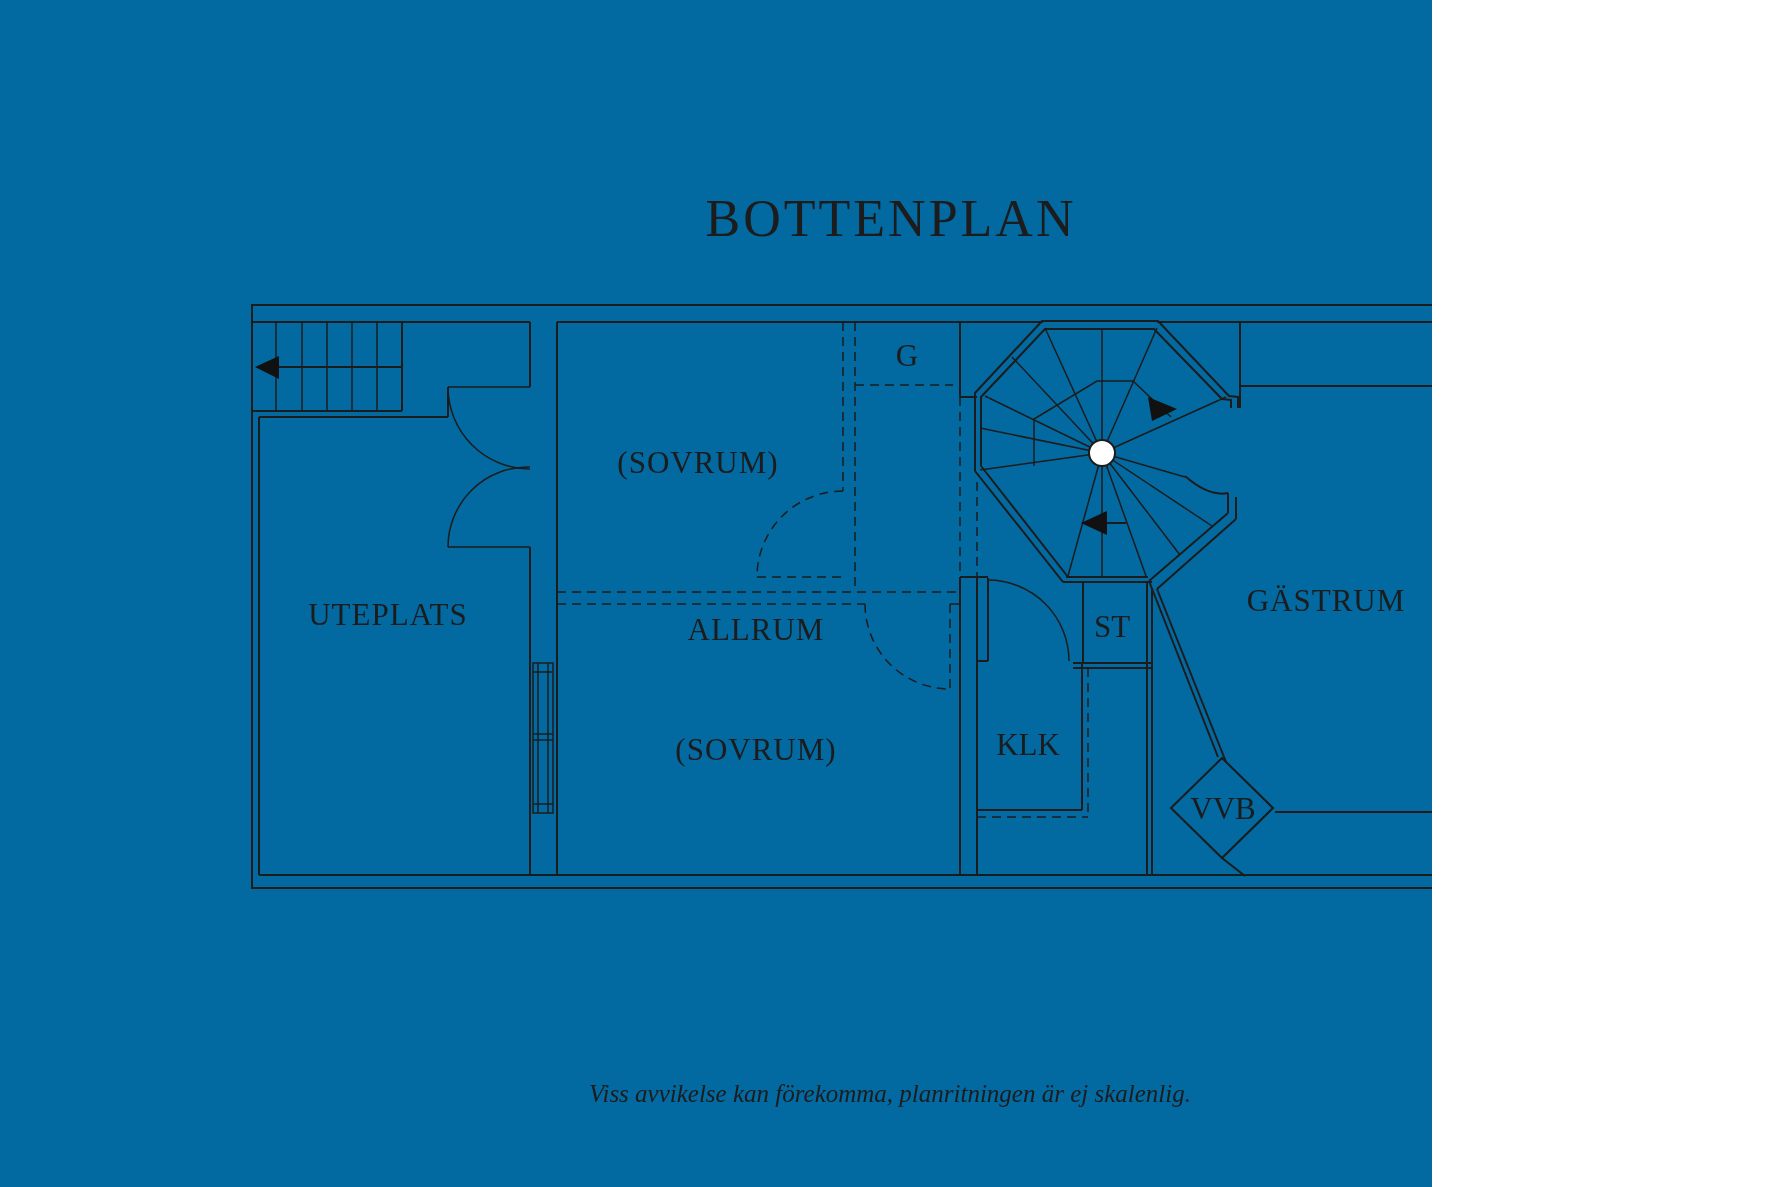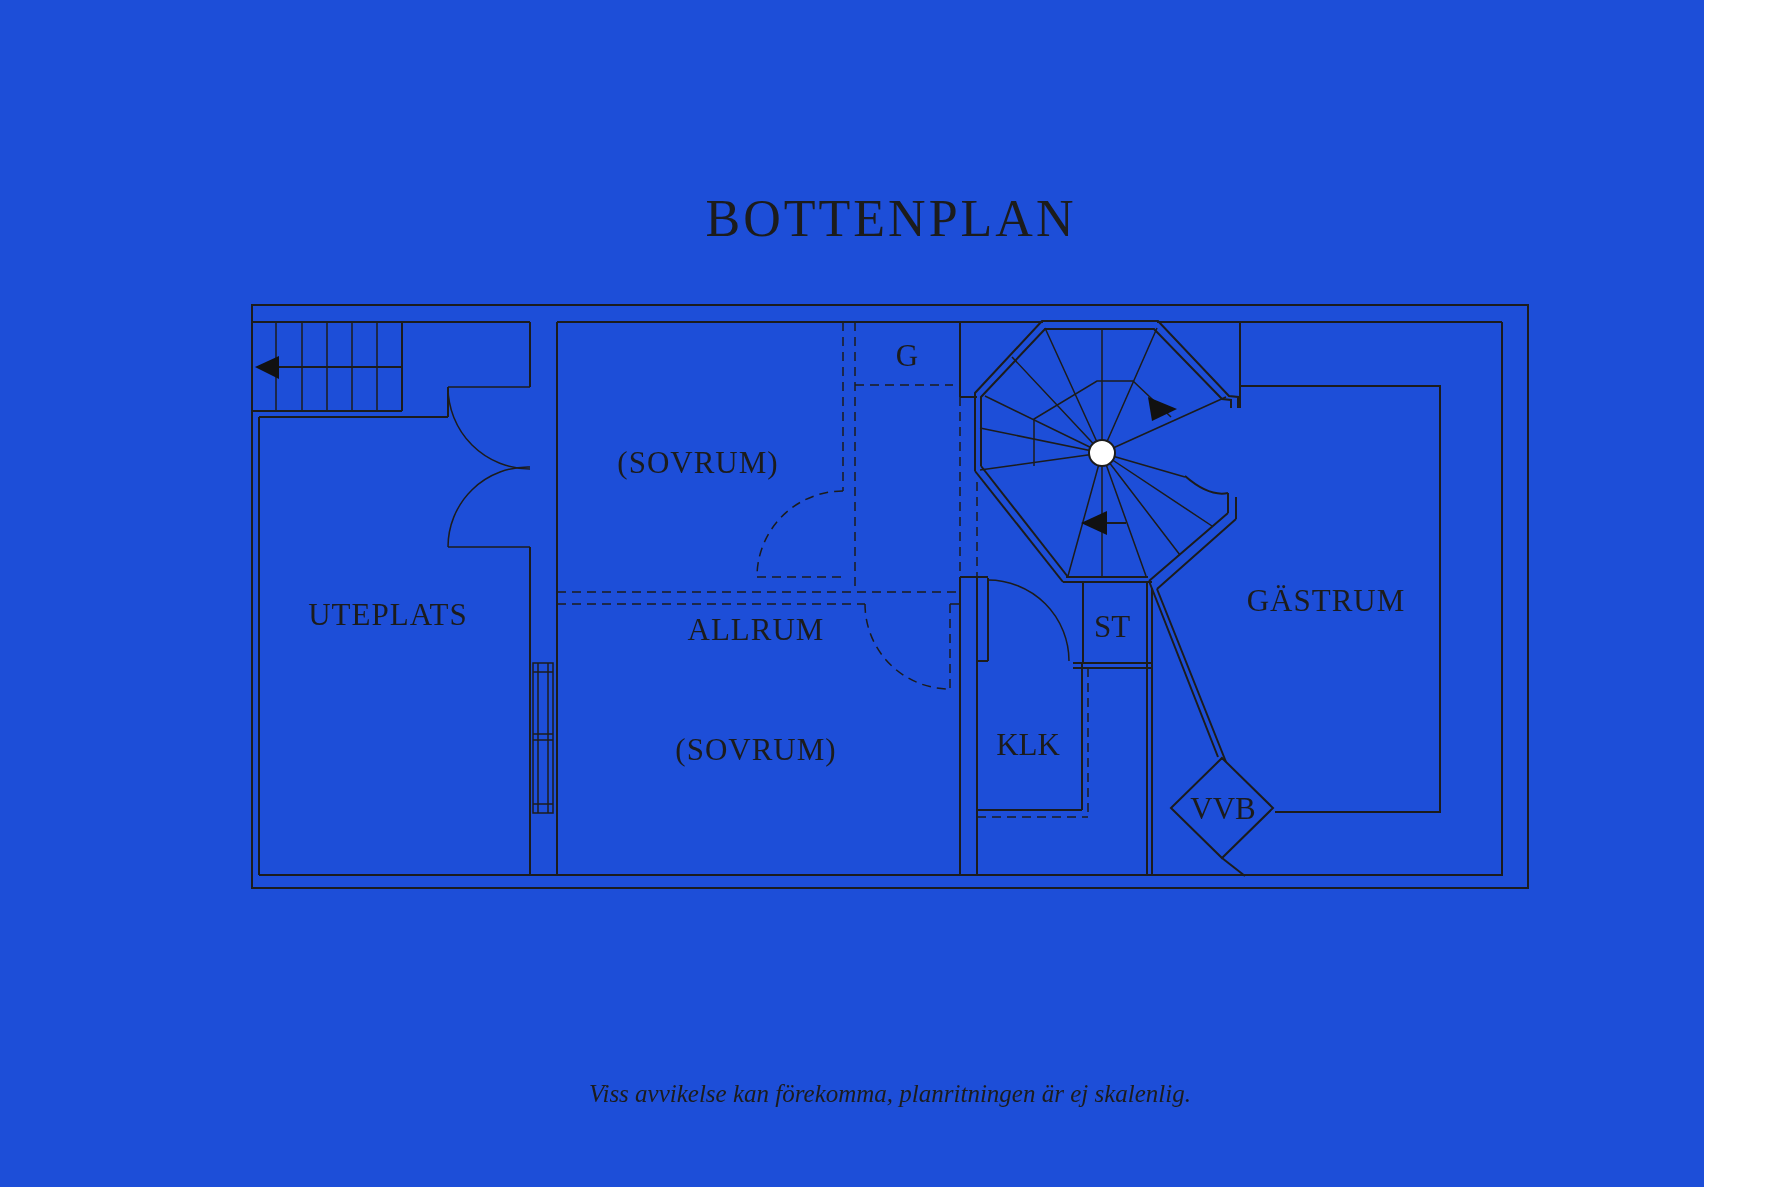--- a/index.html
+++ b/index.html
@@ -2,23 +2,23 @@
 <html><head>
 <meta charset="utf-8">
 <style>
   html, body {
     margin: 0;
     padding: 0;
     background: #ffffff;
   }
   .page {
     position: relative;
-    width: 1704px;
+    width: 1432px;
     height: 1187px;
-    background: #1d4ed8;
+    background: #0369a1;
     overflow: hidden;
     font-family: "Liberation Serif", "DejaVu Serif", serif;
   }
   svg { display: block; }
   .wall   { stroke: #1c1c1c; stroke-width: 2;   fill: none; stroke-linecap: butt; }
   .thin   { stroke: #1c1c1c; stroke-width: 1.5; fill: none; }
   .dashed { stroke: #1c1c1c; stroke-width: 1.5; fill: none; stroke-dasharray: 9 6; }
   .blackfill { fill: #111111; stroke: none; }
   .whitefill { fill: #ffffff; }
   text {

